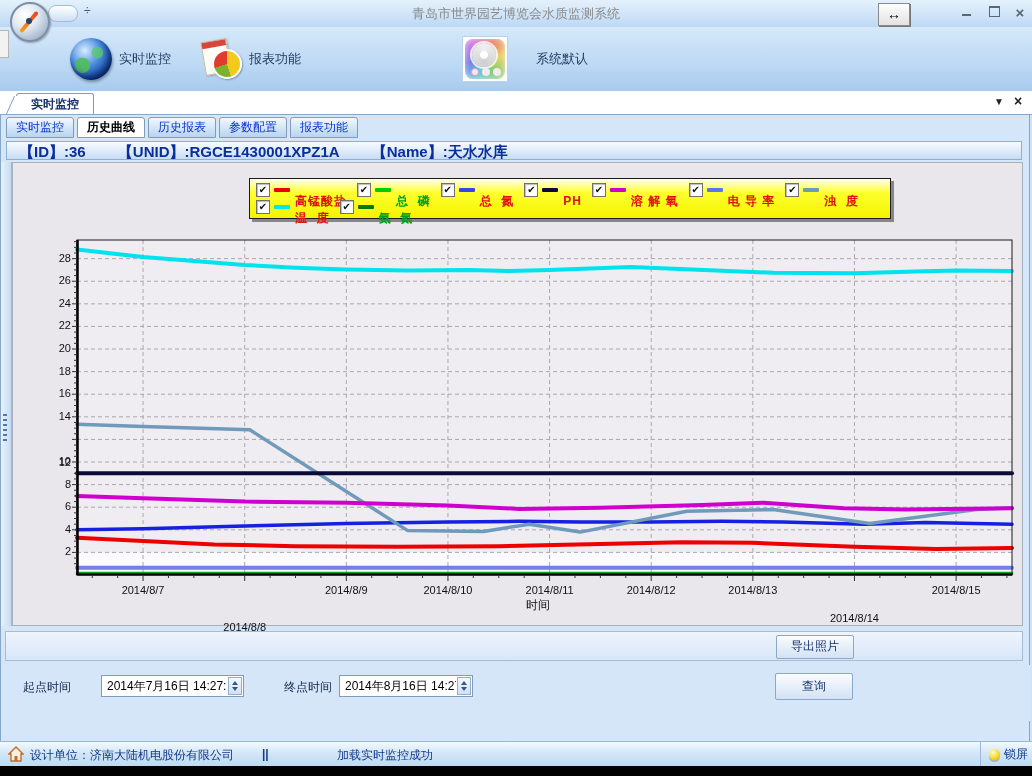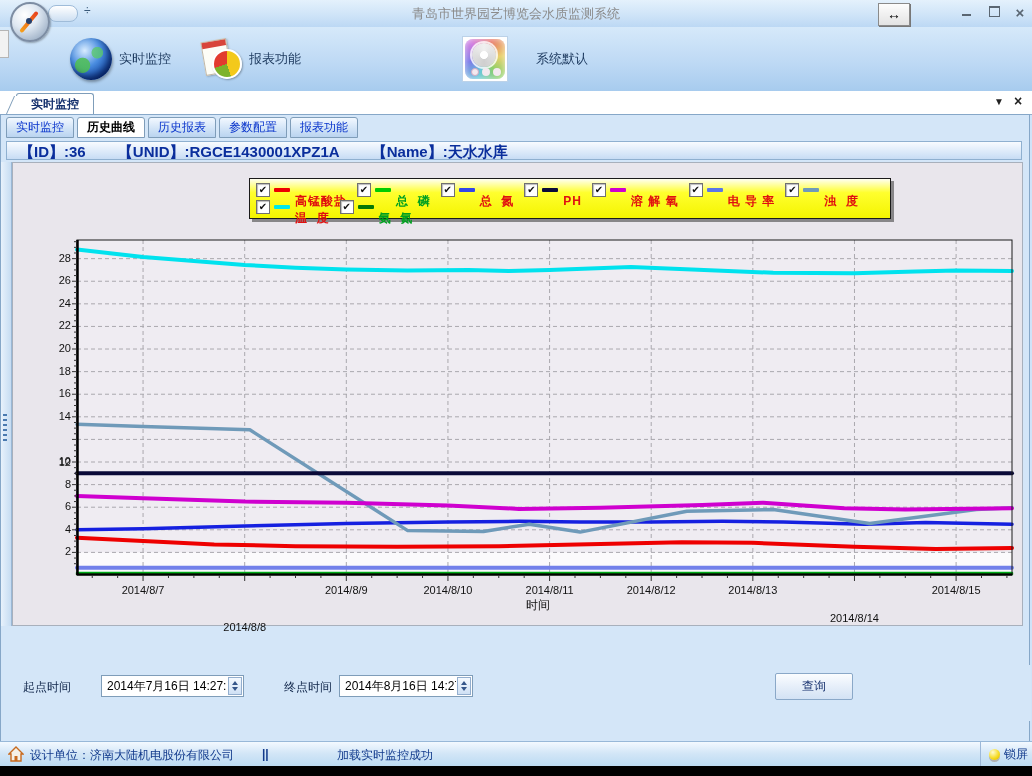--- a/index.html
+++ b/index.html
@@ -422,20 +422,23 @@
           <div class="xlab" style="left: 328.951px; top: 344px;">2014/8/10</div>
           <div class="xlab" style="left: 430.582px; top: 344px;">2014/8/11</div>
           <div class="xlab" style="left: 532.212px; top: 344px;">2014/8/12</div>
           <div class="xlab" style="left: 633.842px; top: 344px;">2014/8/13</div>
           <div class="xlab" style="left: 735.473px; top: 344px; margin-top: 28px;">2014/8/14</div>
           <div class="xlab" style="left: 837.103px; top: 344px;">2014/8/15</div>
         </div>
       <div id="xtitle">时间</div>
     </div>
 
+    <div id="exportrow">
+      <div id="export-btn" class="sys-btn">导出照片</div>
+    </div>
 
     <div id="querygroup">
       <div id="query-body">
         <div id="start-label" class="q-label">起点时间</div>
         <input id="start-input" class="dt-input" value="2014年7月16日 14:27:" style="">
         <div id="start-spin" class="spinner">
             <div class="up"></div>
             <div class="dn"></div>
           </div>
         <div id="end-label" class="q-label">终点时间</div>

